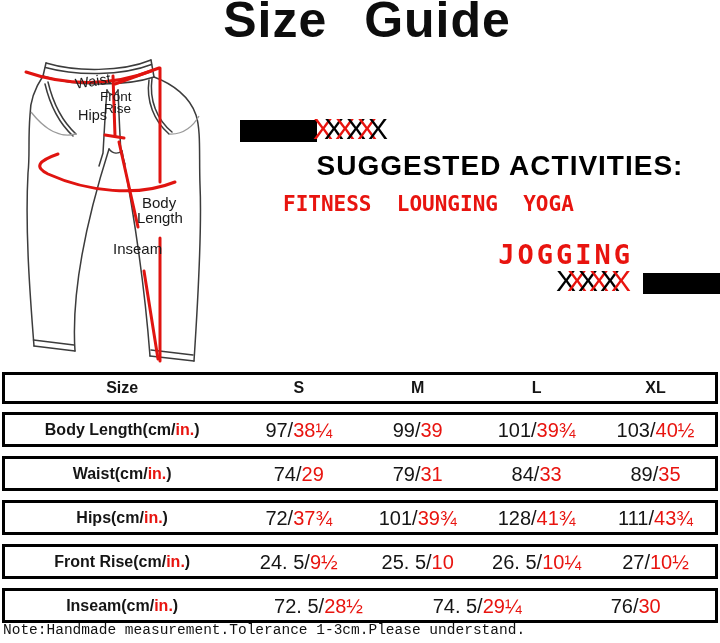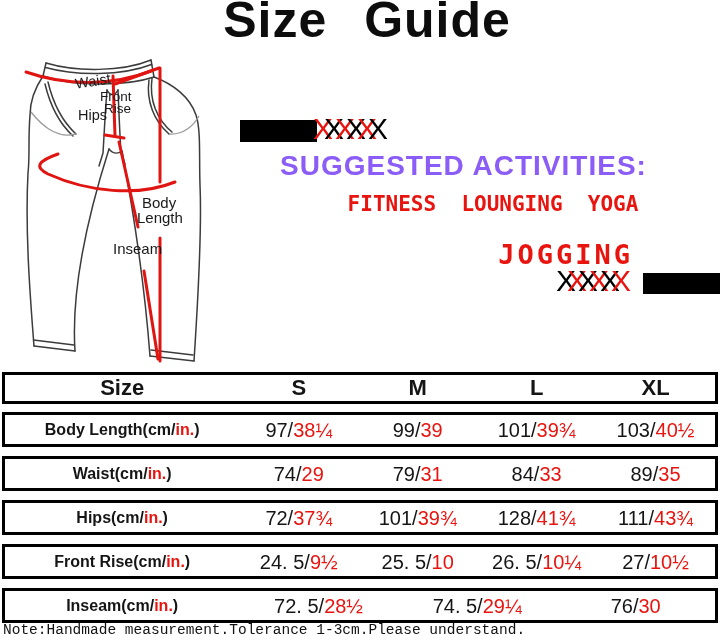--- a/index.html
+++ b/index.html
@@ -17,38 +17,38 @@
   }
   
   .black-bar{background:#000;}
   #left-black-bar{left:240px;top:120px;width:77px;height:22px;}
   #right-black-bar{left:643px;top:273px;width:80px;height:21px;}
   .x-run{font-weight:normal;font-size:30px;line-height:1;letter-spacing:-9px;white-space:pre;}
   #left-bar-xs{left:313px;top:114px;}
   #right-bar-xs{left:556px;top:266px;}
   
   #activities-heading{
-    top:150px;left:280px;width:440px;text-align:left;
-    font-size:28px;font-weight:bold;letter-spacing:1px;color:#8b5cf6;
+    top:150px;left:280px;width:440px;text-align:center;
+    font-size:28px;font-weight:bold;letter-spacing:1px;color:#000000;
   }
   .red-mono{
     font-family:"DejaVu Sans Mono",monospace;font-weight:bold;white-space:pre;
   }
-  #activities-line1{top:192px;left:283px;width:420px;text-align:center;font-size:21px;}
+  #activities-line1{top:192px;left:283px;width:420px;font-size:21px;}
   #activities-line2{top:239px;left:283px;width:350px;text-align:right;font-size:27px;letter-spacing:3px;}
   
   #size-table{left:2px;top:372px;width:716px;}
   .tbox{
     border:3px solid #000;background:#fff;display:flex;align-items:center;
   }
   .tbox.header{height:26px;margin-bottom:8px;}
   .tbox.row{height:29px;margin-bottom:9px;}
   .tl{flex:0 0 33%;text-align:center;font-weight:bold;font-size:16px;line-height:1;}
   .tc{flex:1;text-align:center;font-size:20px;line-height:1;}
-  .tbox.header .tl,.tbox.header .tc{font-size:22px;font-weight:bold;}
+  .tbox.header .tl,.tbox.header .tc{font-size:16px;font-weight:bold;}
   .blk{color:#151515;}
   .red{color:#e8140f;}
   
   #note-text{
     left:3px;top:622px;width:714px;
     font-family:"Liberation Mono",monospace;font-size:14.5px;color:#111;
     white-space:pre;
   }
 </style>
 </head>

